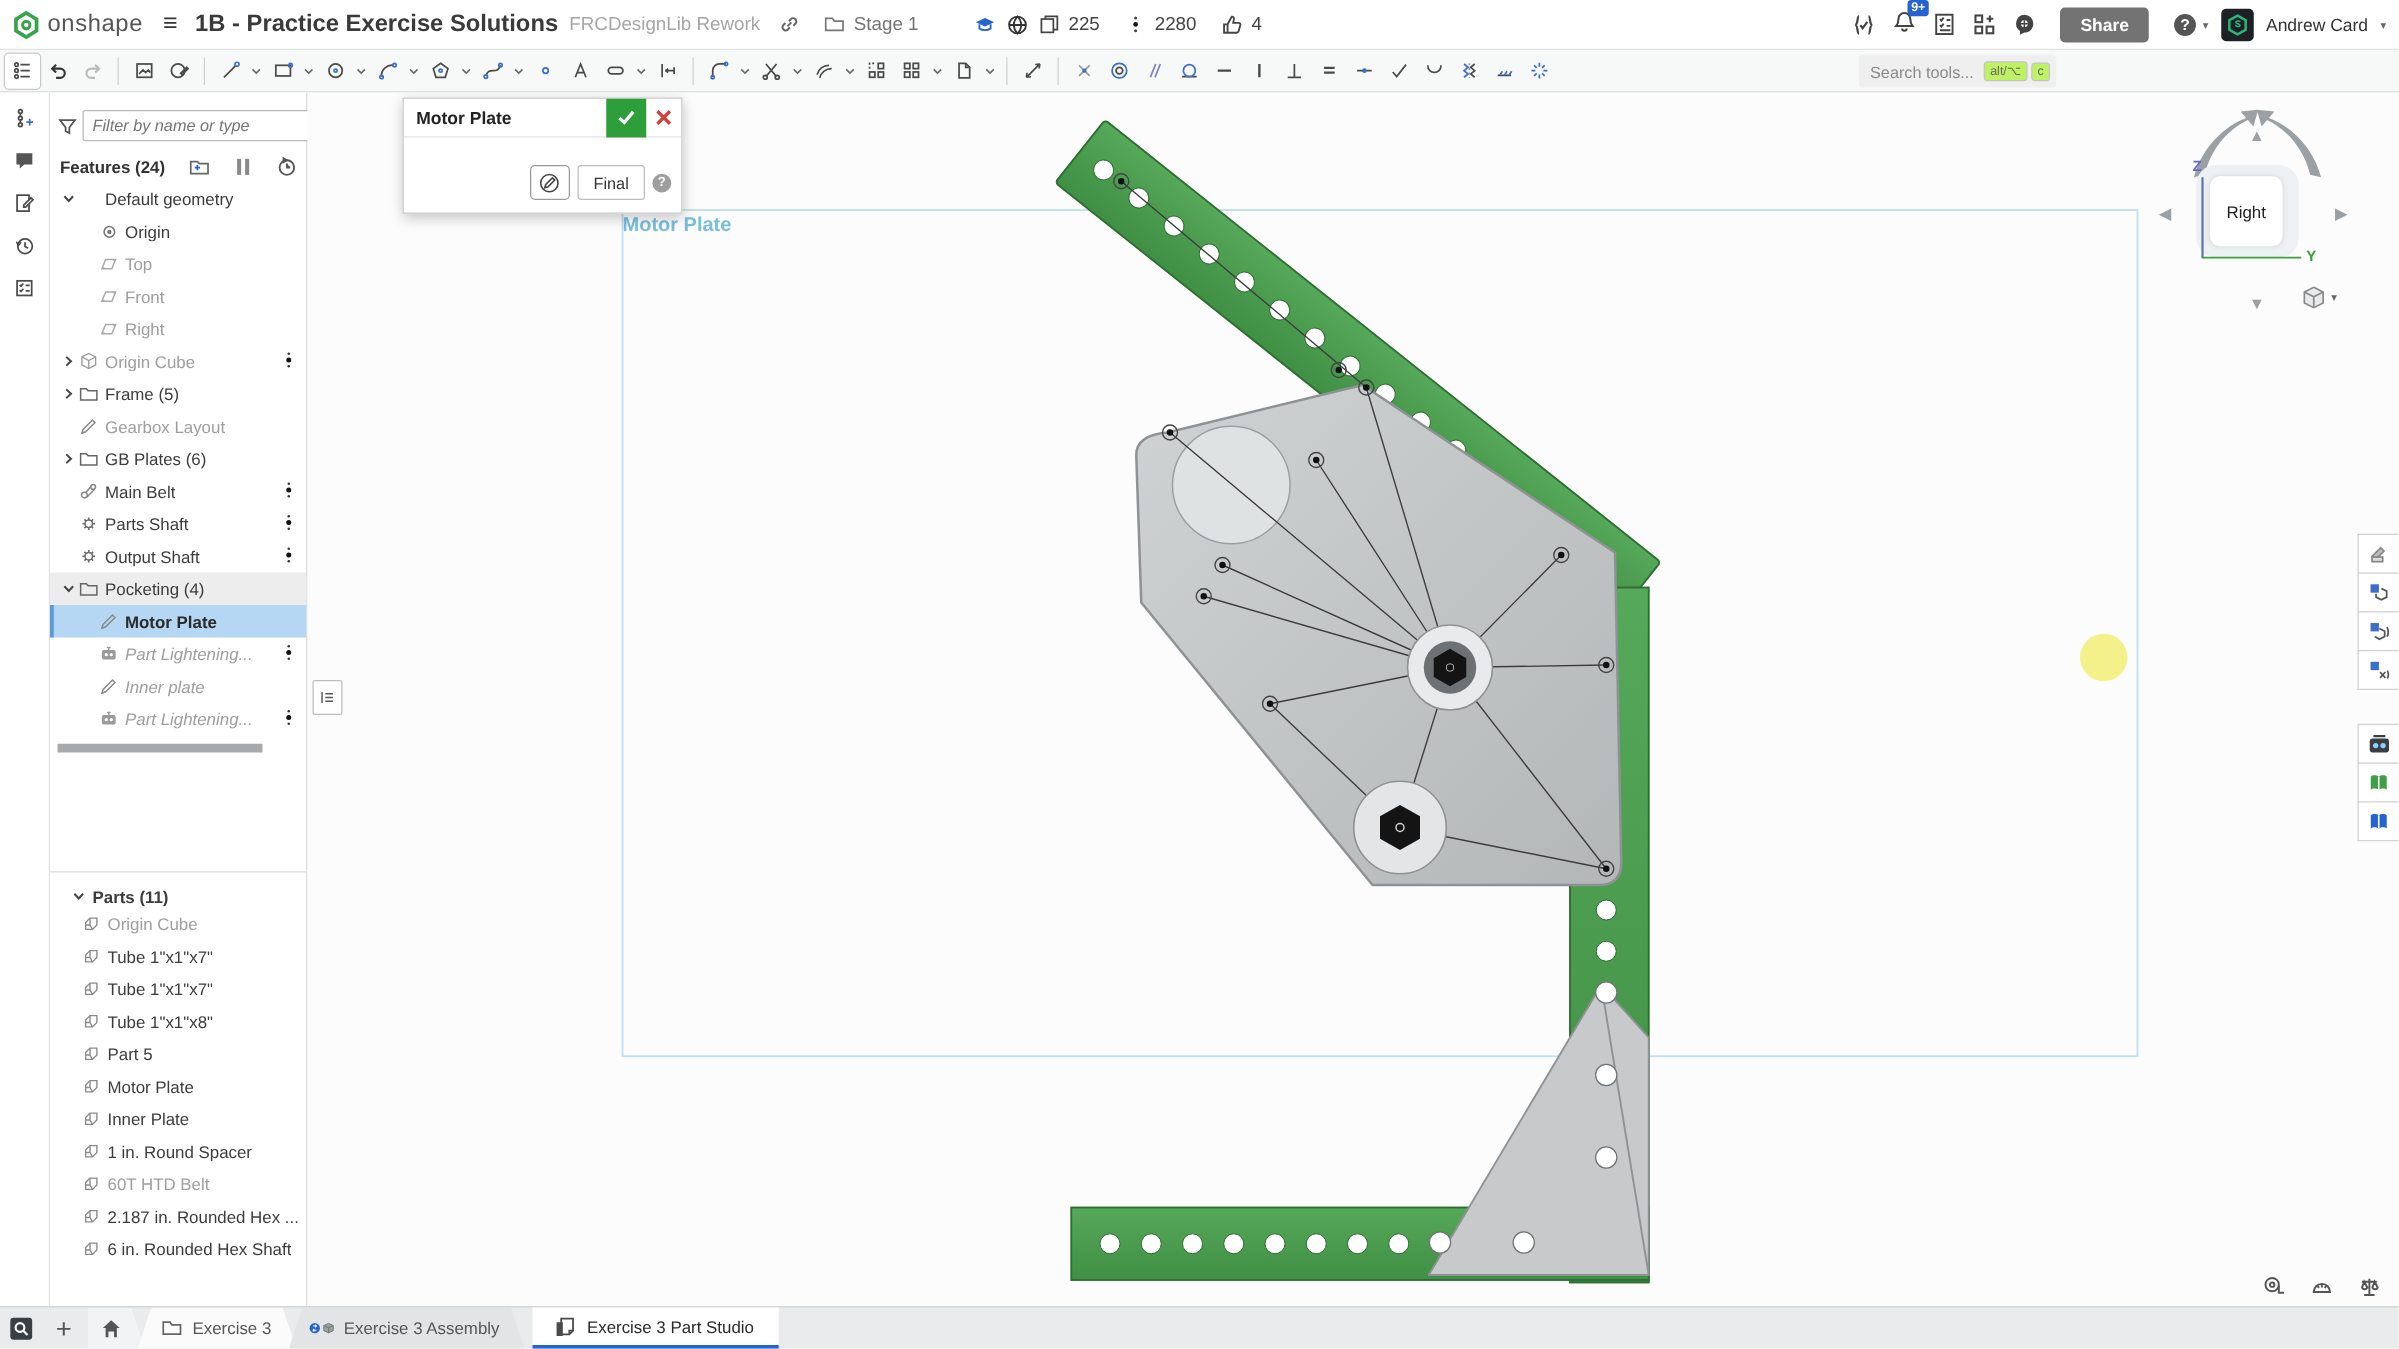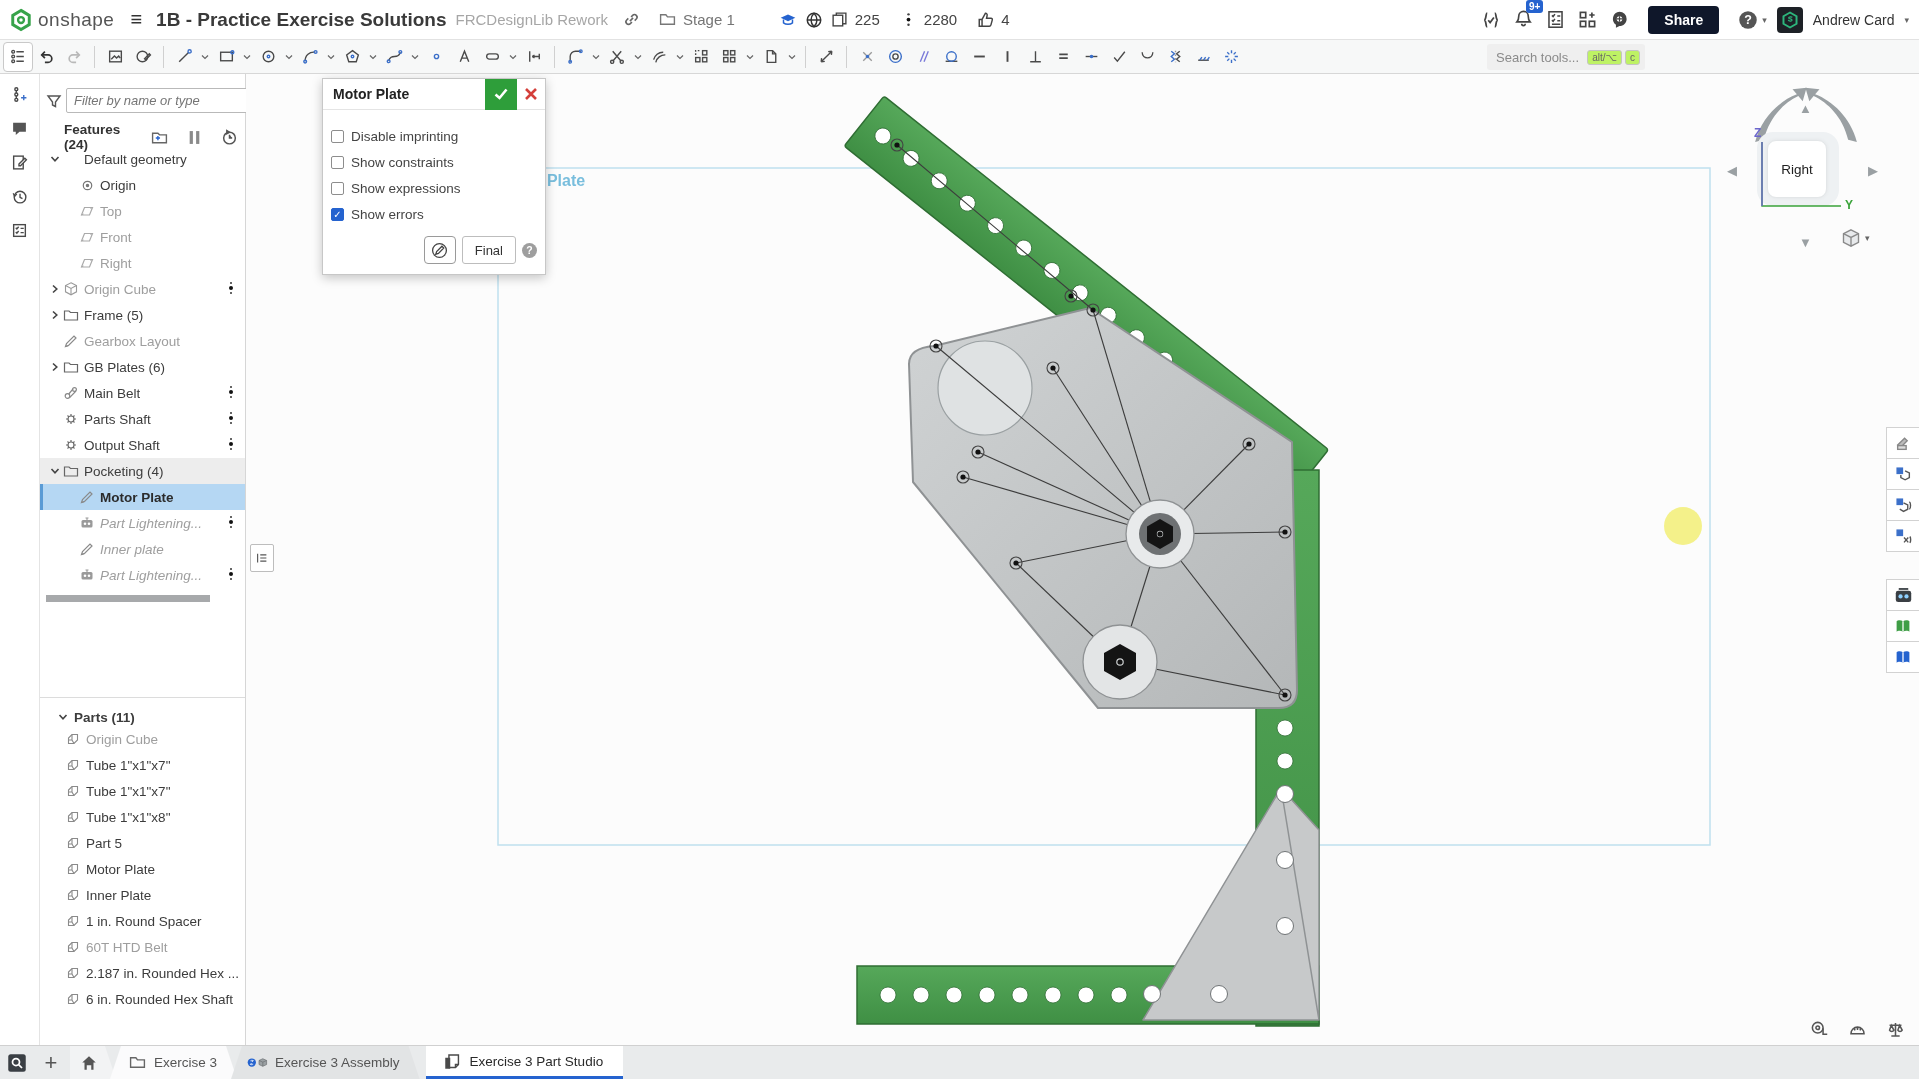--- a/index.html
+++ b/index.html
@@ -13,21 +13,21 @@
   .hamburger { font-size:20px; color:#333; margin:0 14px 0 16px; cursor:pointer; }
   .doc-title { font-size:19px; font-weight:bold; color:#3a3a3a; white-space:nowrap; }
   .doc-sub { font-size:15px; color:#a6a6a6; margin-left:9px; white-space:nowrap; }
   .tb-ico { display:inline-flex; align-items:center; justify-content:center; width:22px; height:22px; color:#555; }
   .loc { display:flex; align-items:center; gap:5px; margin-left:14px; color:#757575; font-size:15px; }
   .stats { display:flex; align-items:center; gap:4px; margin-left:42px; color:#444; font-size:15px; }
   .stats .num { margin-right:14px; }
   .top-right { margin-left:auto; display:flex; align-items:center; gap:10px; }
   .bell-wrap { position:relative; }
   .badge { position:absolute; top:-7px; right:-9px; background:#2563cf; color:#fff; font-size:10px; font-weight:bold; border-radius:3px; padding:1px 3px; }
-  .share-btn { background:#0f172a; color:#fff; font-size:14px; font-weight:bold; border:none; border-radius:4px; padding:6px 16px; margin:0 8px; cursor:pointer; }
+  .share-btn { background:#737373; color:#fff; font-size:14px; font-weight:bold; border:none; border-radius:4px; padding:6px 16px; margin:0 8px; cursor:pointer; }
   .help { display:flex; align-items:center; gap:3px; }
   .avatar { width:26px; height:26px; border-radius:4px; background:#1d2126; display:flex; align-items:center; justify-content:center; }
   .user-name { font-size:14px; color:#333; }
   .caret { font-size:9px; color:#666; }
 
   
   .toolbar { position:absolute; left:0; top:40px; width:1919px; height:34px; background:#f7f8f8; border-bottom:1px solid #d7d7d7; display:flex; align-items:center; padding-left:4px; }
   .tb-items { display:flex; align-items:center; height:100%; }
   .tb-btn { display:inline-flex; align-items:center; justify-content:center; width:28px; height:28px; border-radius:3px; cursor:pointer; }
   .tb-btn.active { background:#fff; outline:1px solid #c9c9c9; }
@@ -39,21 +39,21 @@
 
   
   .strip { position:absolute; left:0; top:74px; width:40px; height:971px; background:#fff; border-right:1px solid #e4e4e4; display:flex; flex-direction:column; align-items:center; padding-top:6px; }
   .strip .tb-btn { margin-bottom:6px; }
 
   
   .panel { position:absolute; left:40px; top:74px; width:206px; height:971px; background:#fff; border-right:1px solid #d6d6d6; font-size:13.5px; color:#333; }
   .filter-row { position:absolute; left:6px; top:14px; display:flex; align-items:center; gap:4px; width:196px; }
   .filter-input { flex:1; height:25px; border:1px solid #b9b9b9; border-radius:2px; font-style:italic; font-size:13px; padding:0 7px; color:#555; font-family:"Liberation Sans", sans-serif; }
   .feat-header { position:absolute; left:8px; top:48px; width:192px; display:flex; align-items:center; }
-  .feat-header .hd { font-weight:bold; font-size:13.5px; color:#333;margin-left:16px; }
+  .feat-header .hd { font-weight:bold; font-size:13.5px; color:#333; }
   .feat-header .hd-icons { margin-left:auto; display:flex; gap:13px; align-items:center; }
   .tree { position:absolute; left:0; top:72px; width:205px; }
   .trow { height:26px; display:flex; align-items:center; padding-left:8px; position:relative; cursor:pointer; }
   .trow .chev { width:14px; display:inline-flex; justify-content:center; color:#444; }
   .trow .ticon { width:18px; display:inline-flex; justify-content:center; margin-right:4px; }
   .trow .lbl { white-space:nowrap; overflow:hidden; }
   .trow.gray .lbl { color:#9e9e9e; }
   .trow.dark .lbl { color:#3c3c3c; }
   .trow.italic .lbl { font-style:italic; }
   .trow.sel { background:#b5d7f3; }
@@ -1177,38 +1177,20 @@
               <path d="M2.5 8.5 6.5 12 13.5 3.5"></path>
             </svg>
         </button>
         <button class="dlg-x">
           <svg width="14" height="14" viewBox="0 0 14 14" stroke="#d43f3a" stroke-width="2.6">
               <path d="M2 2l10 10M12 2 2 12"></path>
             </svg>
         </button>
       </div>
       <div class="dlg-body">
-        <div>
-            <div class="chk-row">
-              <span class="chk"></span>
-              <span>Disable imprinting</span>
-            </div>
-            <div class="chk-row">
-              <span class="chk"></span>
-              <span>Show constraints</span>
-            </div>
-            <div class="chk-row">
-              <span class="chk"></span>
-              <span>Show expressions</span>
-            </div>
-            <div class="chk-row">
-              <span class="chk on">✓</span>
-              <span>Show errors</span>
-            </div>
-          </div>
         <div class="dlg-foot">
           <button class="sketch-btn">
             <svg width="17" height="17" viewBox="0 0 16 16" fill="none" stroke="#444" stroke-width="1.2">
                 <circle cx="8" cy="8" r="6.5"></circle>
                 <path d="M4.5 11.5 5.3 9l5-5 1.7 1.7-5 5zM4.5 11.5l2.5-.8"></path>
               </svg>
           </button>
           <button class="final-btn">Final</button>
           <span class="q-circle">?</span>
         </div>

